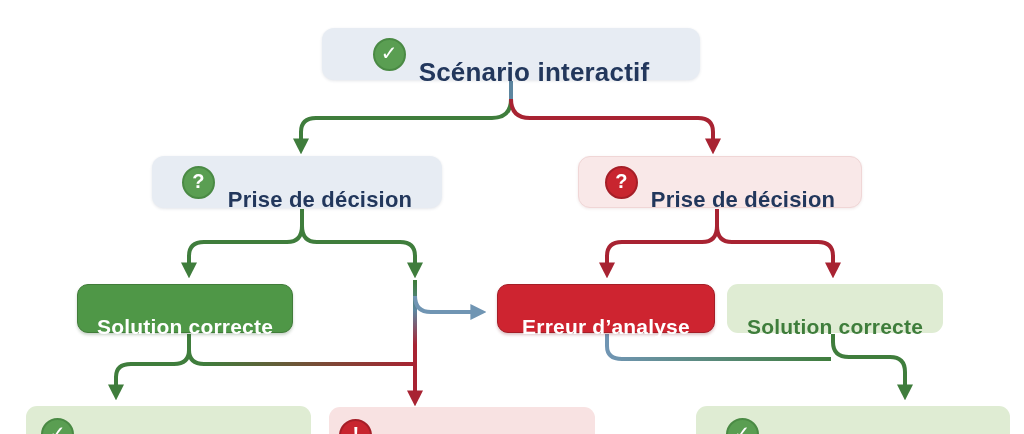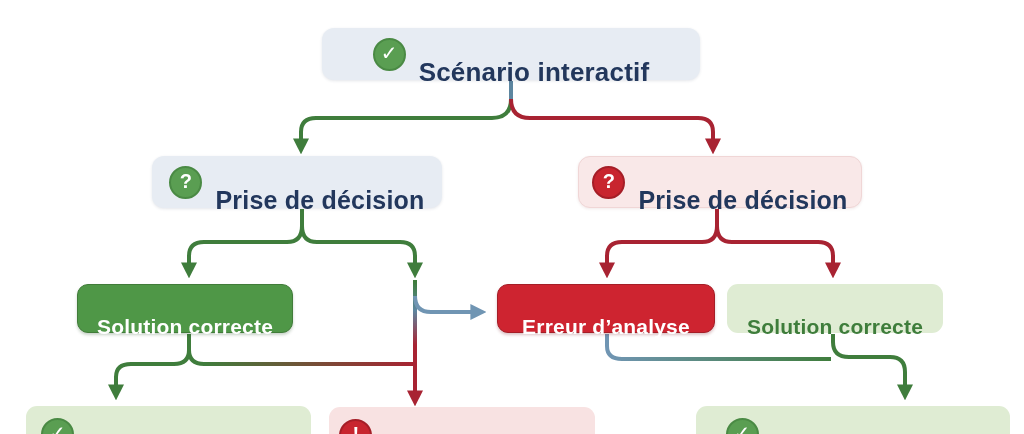--- a/index.html
+++ b/index.html
@@ -16,21 +16,21 @@
   .blue-box{background:#e7ecf3;box-shadow:0 1px 3px rgba(30,50,80,.12);}
   .pink-box{background:#f9e8e8;border:1px solid #f0d6d6;box-shadow:0 1px 3px rgba(120,40,40,.10);}
   .green-solid{background:#4f9747;border:1px solid #417c3a;box-shadow:0 2px 3px rgba(40,80,40,.25);border-radius:11px;}
   .red-solid{background:#ce2430;border:1px solid #a51e27;box-shadow:0 2px 3px rgba(120,20,30,.25);border-radius:11px;}
   .lightgreen-box{background:#dfecd3;border-radius:11px;}
   .lightpink-box{background:#f8e2e2;border-radius:11px;}
   .navy{color:#22375c;}
   .white{color:#ffffff;}
   .darkgreen{color:#3e7d3b;}
   .darkred{color:#a82332;}
-  .fs26{font-size:26px;} .fs23{font-size:25px;} .fs21{font-size:21px;} .fs25{font-size:25px;}
+  .fs26{font-size:26px;} .fs23{font-size:22px;} .fs21{font-size:21px;} .fs25{font-size:25px;}
   .circ{
     display:flex;align-items:center;justify-content:center;flex:0 0 auto;
     width:33px;height:33px;border-radius:50%;color:#fff;font-weight:bold;
   }
   .circ-green{background:#5a9e52;border:2px solid #4a8a44;box-sizing:border-box;}
   .circ-red{background:#c8252f;border:2px solid #a51e27;box-sizing:border-box;}
   .glyph{font-size:20px;line-height:1;transform:translateY(-1px);}
 </style>
 </head>
 <body>

